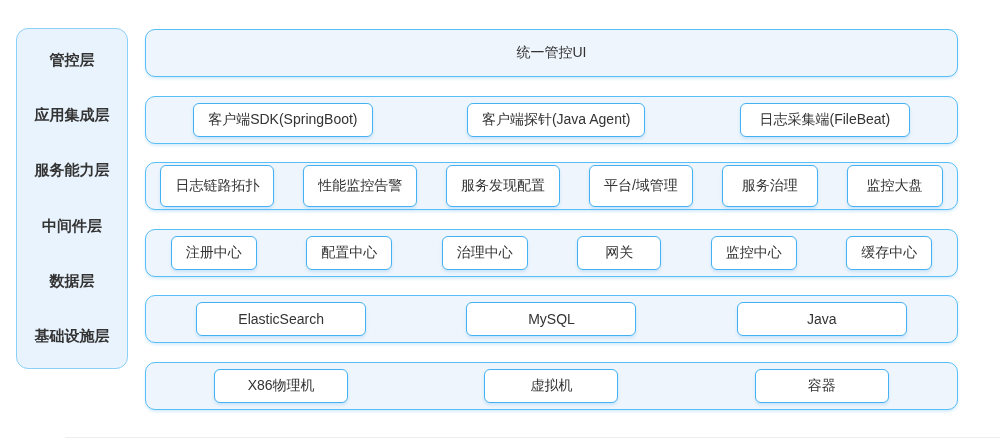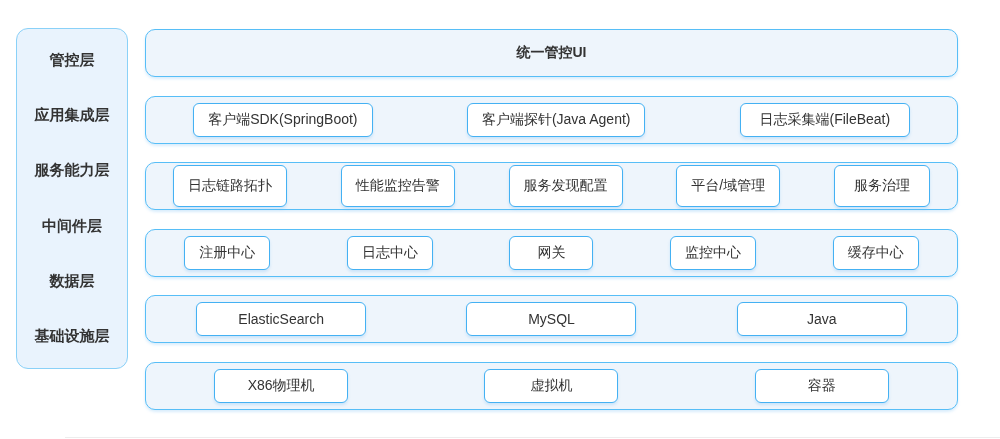--- a/index.html
+++ b/index.html
@@ -43,21 +43,21 @@
   .row{
     height:48px;box-sizing:border-box;
     background:var(--row-fill);
     border:1px solid var(--row-border);
     border-radius:10px;
     display:flex;align-items:center;justify-content:space-around;
     box-shadow:0 2px 3px rgba(120,190,245,0.28);
   }
   .row-plain-label{
     width:100%;text-align:center;
-    font-size:14px;color:var(--text);font-weight:bold;
+    font-size:14px;color:var(--text);
   }
   .box{
     box-sizing:border-box;
     background:var(--box-fill);
     border:1px solid var(--box-border);
     border-radius:6px;
     height:32px;
     display:flex;align-items:center;justify-content:center;
     padding:16px 14px;
     font-size:14px;color:var(--text);
@@ -93,24 +93,26 @@
         <div class="box">客户端SDK(SpringBoot)</div>
         <div class="box">客户端探针(Java Agent)</div>
         <div class="box">日志采集端(FileBeat)</div>
       </div>
       <div class="row row-2">
         <div class="box">日志链路拓扑</div>
         <div class="box">性能监控告警</div>
         <div class="box">服务发现配置</div>
         <div class="box">平台/域管理</div>
         <div class="box">服务治理</div>
+        <div class="box">监控大盘</div>
       </div>
       <div class="row row-3">
         <div class="box">注册中心</div>
-        <div class="box">日志中心</div>
+        <div class="box">配置中心</div>
+        <div class="box">治理中心</div>
         <div class="box">网关</div>
         <div class="box">监控中心</div>
         <div class="box">缓存中心</div>
       </div>
       <div class="row row-4">
         <div class="box">ElasticSearch</div>
         <div class="box">MySQL</div>
         <div class="box">Java</div>
       </div>
       <div class="row row-5">

